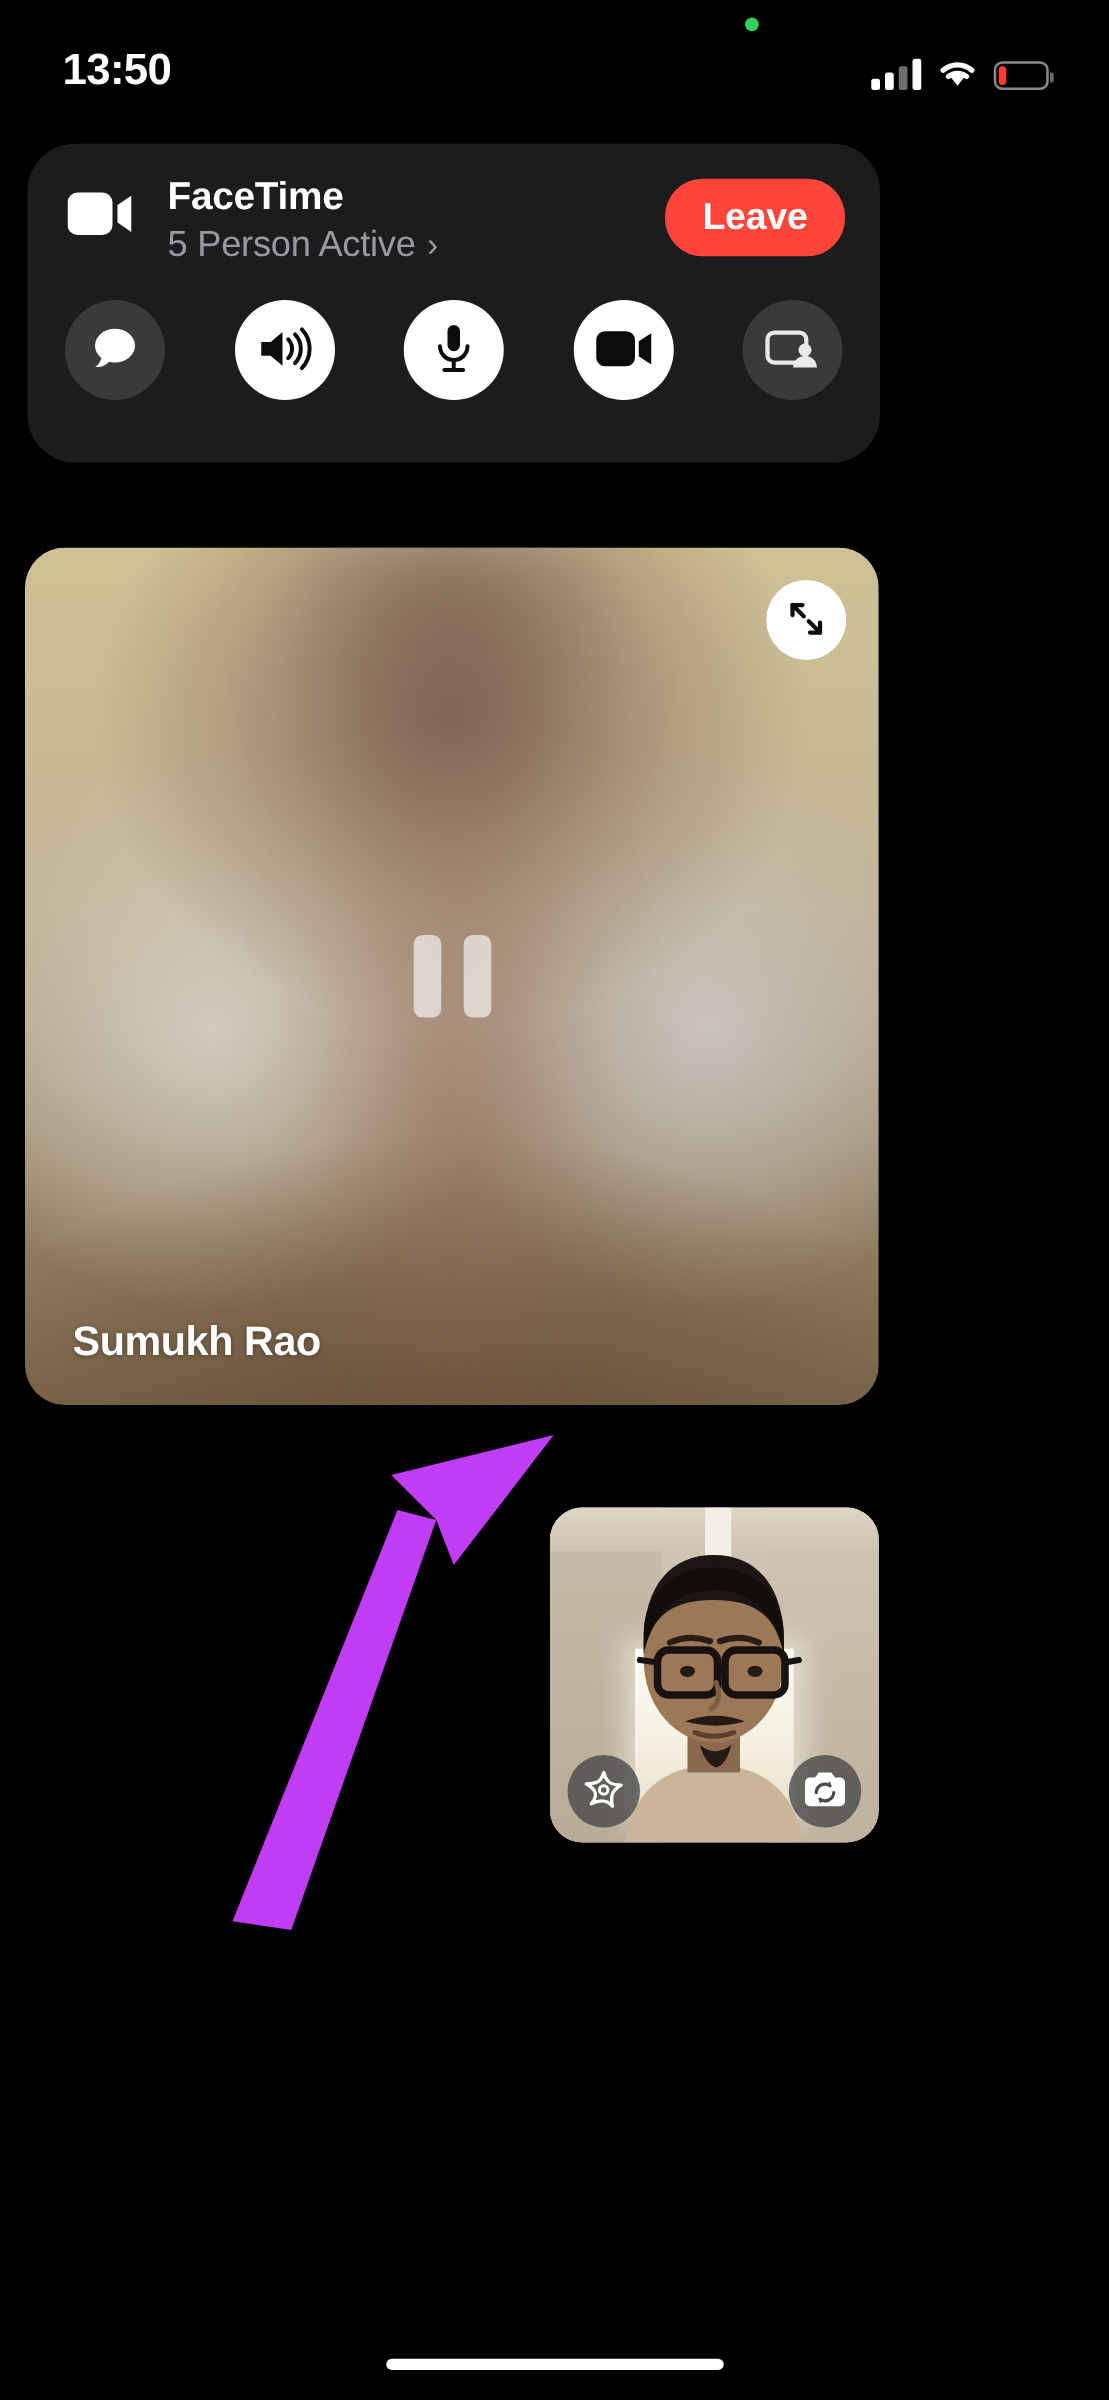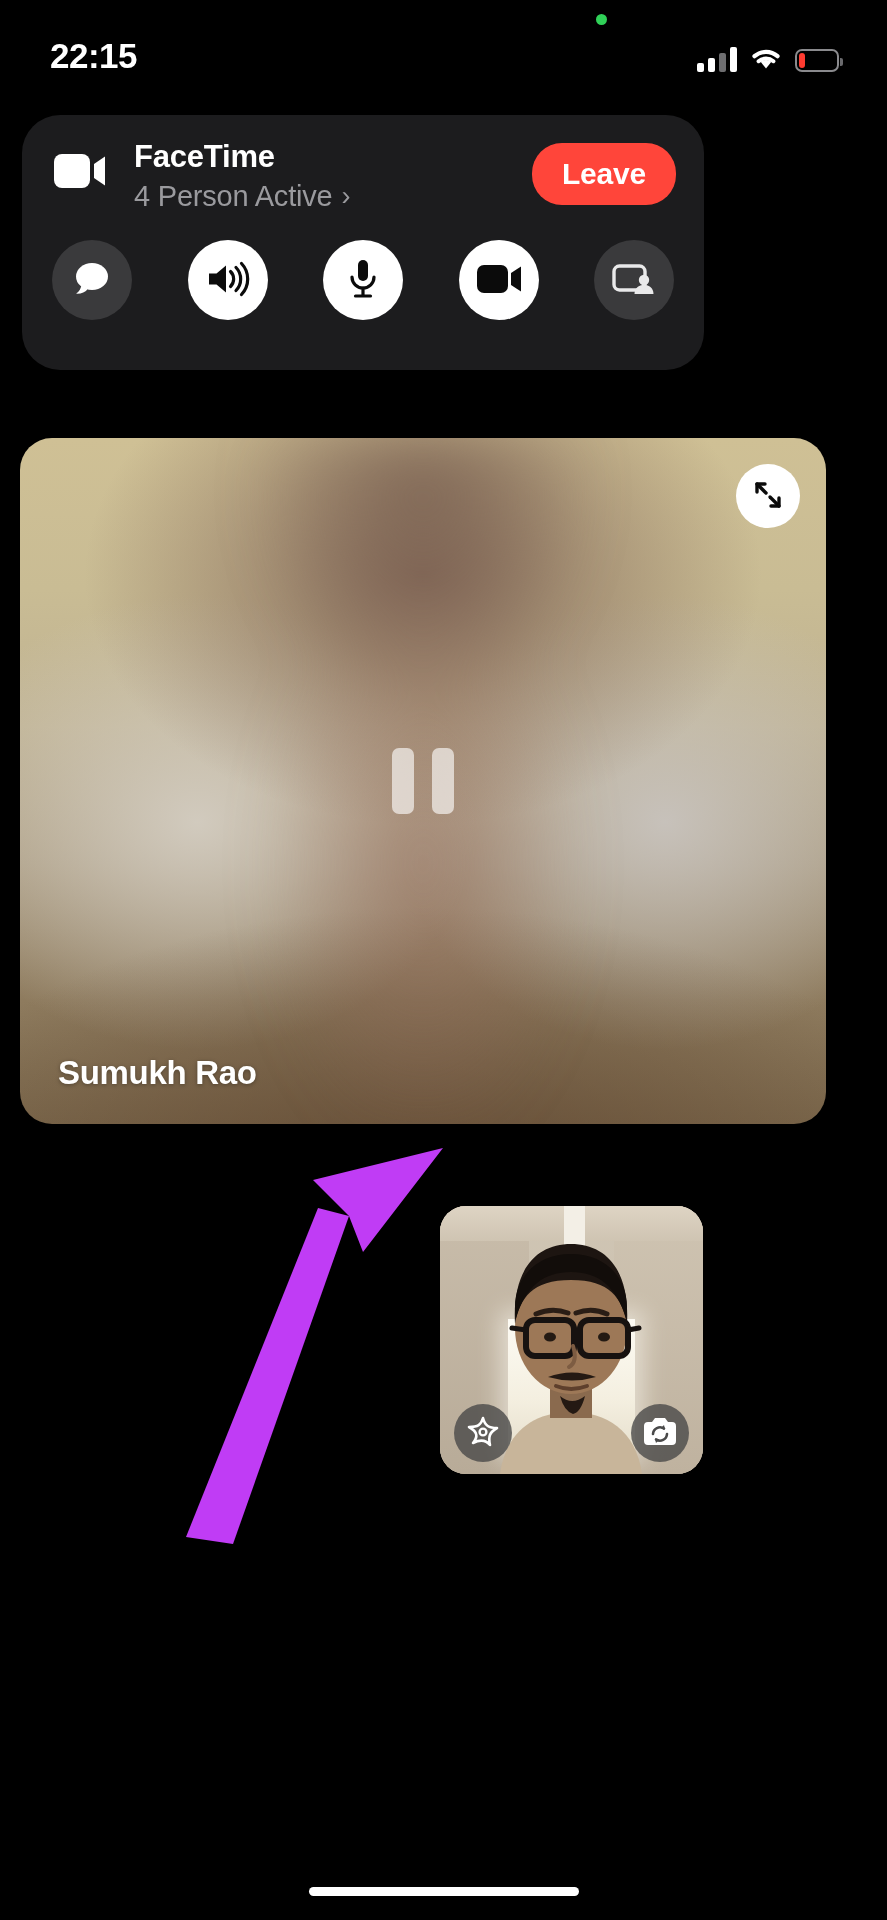--- a/index.html
+++ b/index.html
@@ -89,21 +89,21 @@
     width: 80px; height: 80px; border-radius: 50%;
     display: flex; align-items: center; justify-content: center;
     border: none; cursor: pointer; padding: 0;
   }
   .ctl.light { background: #ffffff; }
   .ctl.dark  { background: #3a3a3c; }
 
   
   .remote {
     position: absolute; left: 20px; top: 438px;
-    width: 806px; height: 686px;
+    width: 683px; height: 686px;
     border-radius: 32px; overflow: hidden;
     background:
       radial-gradient(115% 80% at 50% 118%, rgba(96,70,48,0.95) 0%, rgba(96,70,48,0) 62%),
       radial-gradient(60% 52% at 50% 20%, rgba(132,104,88,0.95) 0%, rgba(132,104,88,0) 70%),
       radial-gradient(48% 46% at 22% 56%, rgba(214,208,198,0.88) 0%, rgba(214,208,198,0) 72%),
       radial-gradient(46% 46% at 80% 56%, rgba(203,199,196,0.85) 0%, rgba(203,199,196,0) 72%),
       linear-gradient(180deg, #cfc095 0%, #c9bc94 22%, #bfb292 42%, #a99a7f 62%, #8e7b5e 82%, #7d6a4e 100%);
   }
   .remote-haze {
     position: absolute; inset: 0;
@@ -187,21 +187,21 @@
   }
 </style>
 </head>
 <body>
 
 <div class="phone">
 
   <div class="privacy-dot"></div>
 
   <div class="statusbar">
-    <div class="sb-time">22:15</div>
+    <div class="sb-time">13:50</div>
     <div class="sb-right">
       <div class="sig">
         <i class="on"></i>
           <i class="on"></i>
           <i></i>
           <i class="on"></i>
       </div>
       <div class="wifi">
         <svg width="34" height="26" viewBox="0 0 34 26">
           <path d="M17 22.5 L11.6 15.8a8.6 8.6 0 0 1 10.8 0Z" fill="#fff"></path>
@@ -219,21 +219,21 @@
     <div class="ft-top">
       <div class="ft-appicon">
         <svg width="52" height="40" viewBox="0 0 52 40">
           <rect x="0" y="3" width="36" height="34" rx="8" fill="#fff"></rect>
           <path d="M40 13 L51 5.5 V34.5 L40 27 Z" fill="#fff"></path>
         </svg>
       </div>
       <div class="ft-titles">
         <div class="ft-title">FaceTime</div>
         <div class="ft-sub">
-          <span>4 Person Active</span>
+          <span>5 Person Active</span>
           <span class="ft-chev">›</span>
         </div>
       </div>
       <button class="ft-leave">Leave</button>
     </div>
 
     <div class="ft-controls">
 
       <button class="ctl dark">
         <span>

